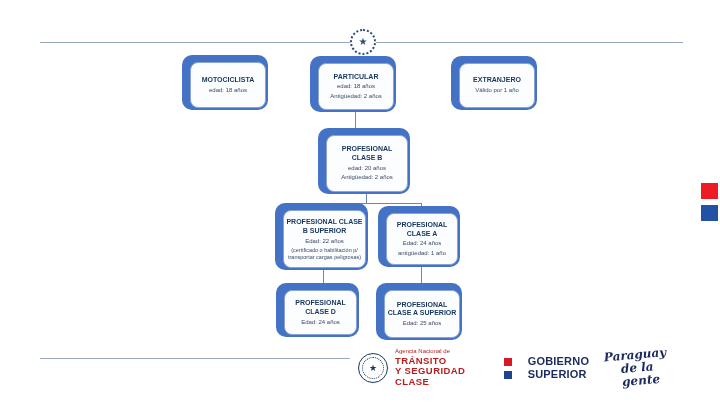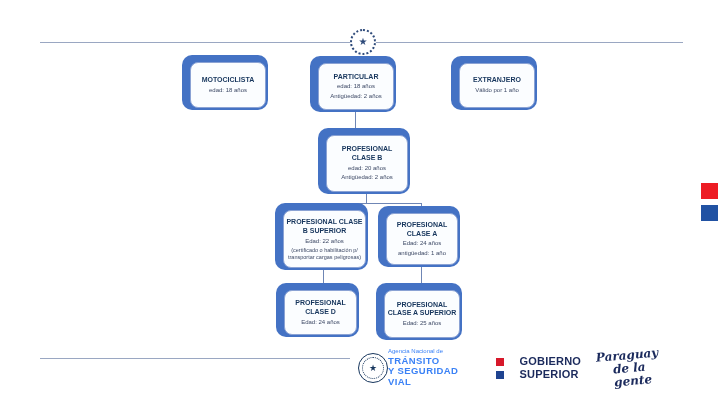--- a/index.html
+++ b/index.html
@@ -39,21 +39,21 @@
   .mark-blue { top:205px; background:#2152a3; }
 
   
   .footer { position:absolute; left:350px; top:342px; width:335px; height:52px;
             background:#ffffff; display:flex; align-items:center; z-index:5; }
   .seal { width:30px; height:30px; border-radius:50%; border:1.5px solid #17365d;
           display:flex; align-items:center; justify-content:center; margin-left:8px; flex:0 0 auto; }
   .seal-inner { width:22px; height:22px; border-radius:50%; border:1px dotted #17365d;
                 display:flex; align-items:center; justify-content:center; }
   .seal-inner span { color:#17365d; font-size:9px; line-height:1; }
-  .agency { color:#3b82f6; }
+  .agency { margin-left:7px; color:#b91c1c; }
   .agency-small { font-size:6px; line-height:1.3; }
   .agency-big { font-size:9.5px; font-weight:bold; letter-spacing:.4px; line-height:1.15; }
   .gov { margin-left:14px; display:flex; flex-direction:column; gap:2px; }
   .gov-row { display:flex; align-items:center; gap:16px; }
   .sq { width:8px; height:8px; display:inline-block; }
   .sq-red { background:#d7182a; }
   .sq-blue { background:#1f4390; }
   .gov-text { font-size:11px; font-weight:bold; color:#1b2a5c; letter-spacing:.2px; line-height:1; }
   .slogan { margin-left:16px; font-family:"DejaVu Serif", serif; font-style:italic; font-weight:bold;
             color:#1b2a5c; font-size:12px; line-height:1.1; transform:rotate(-5deg); }
@@ -157,21 +157,21 @@
 
   <div class="footer">
     <div class="seal">
       <div class="seal-inner">
         <span>★</span>
       </div>
     </div>
     <div class="agency">
       <div class="agency-small">Agencia Nacional de</div>
       <div class="agency-big">TRÁNSITO</div>
-      <div class="agency-big">Y SEGURIDAD VIAL</div>
+      <div class="agency-big">Y SEGURIDAD CLASE</div>
     </div>
     <div class="gov">
       <div class="gov-row">
         <span class="sq sq-red"></span>
         <span class="gov-text">GOBIERNO</span>
       </div>
       <div class="gov-row">
         <span class="sq sq-blue"></span>
         <span class="gov-text">SUPERIOR</span>
       </div>

